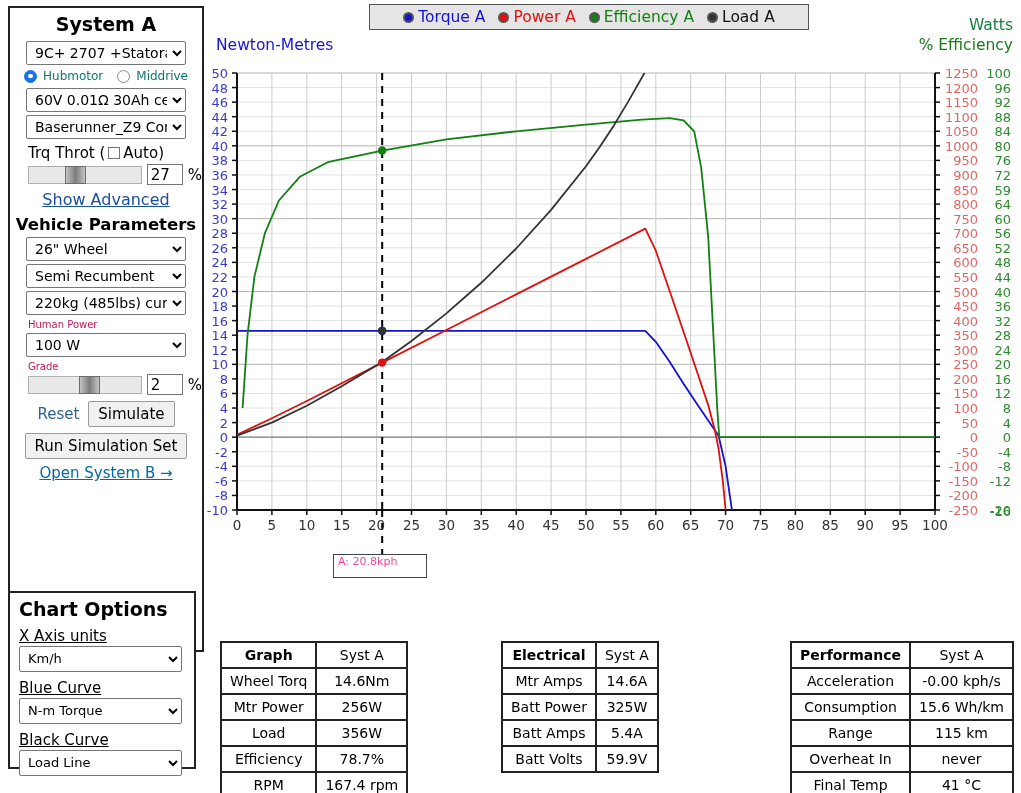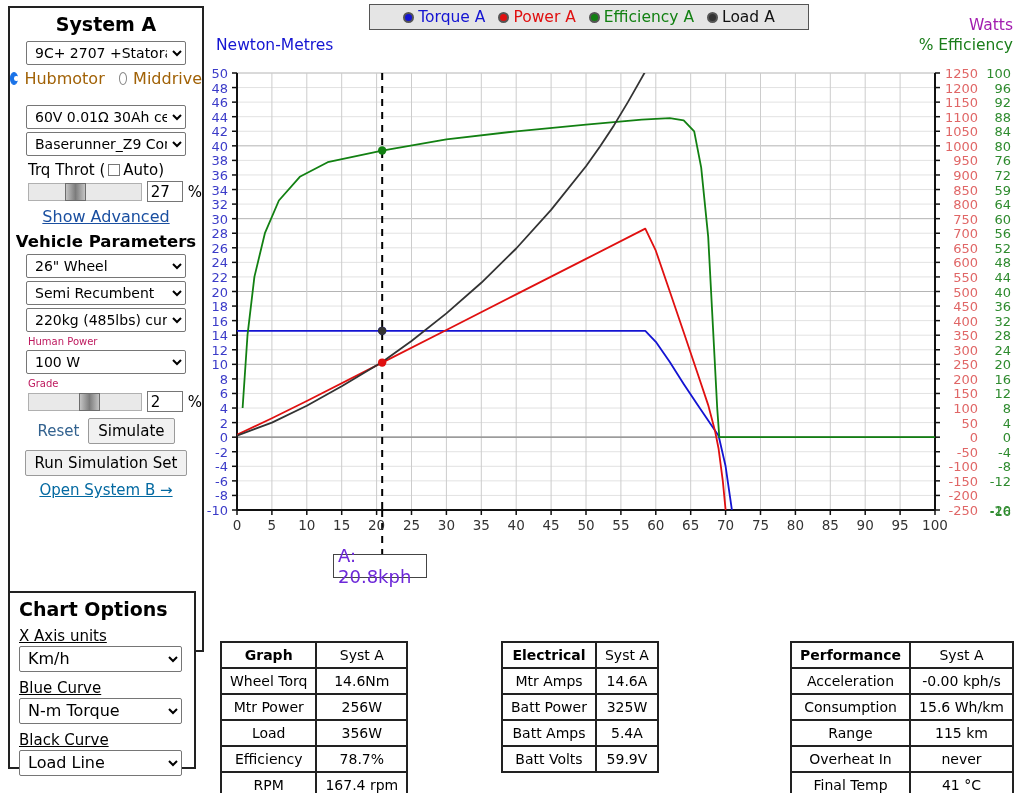--- a/index.html
+++ b/index.html
@@ -35,25 +35,25 @@
     font-size: 14px;
     box-sizing: border-box;
     border: 1px solid #767676;
     background: #fff;
     color: #000;
     border-radius: 2px;
     padding: 1px 2px 2px 4px;
     height: 24px;
   }
   .sel-wide { display: block; width: 160px; margin: 3px auto; }
-  .sel-co { display: block; width: 163px; margin: 1px 0 6px 9px; height: 26px; font-size: 16px; }
+  .sel-co { display: block; width: 163px; margin: 1px 0 6px 9px; height: 26px; font-size: 13px; }
 
   .radio-row {
     display: flex; justify-content: center; align-items: center;
-    gap: 6px; font-size: 16px; margin: 4px 0 17px 0; color:#a16207;
+    gap: 6px; font-size: 12px; margin: 4px 0 5px 0; color:#0f766e;
   }
   .radio {
     width: 13px; height: 13px; border-radius: 50%;
     border: 1px solid #888; background: #fff;
     display: inline-block; position: relative; box-sizing: border-box;
   }
   .radio.on { border: 1px solid #1a73e8; background: #1a73e8; }
   .radio.on::after {
     content: ""; position: absolute; left: 3.2px; top: 3.2px;
     width: 4.5px; height: 4.5px; border-radius: 50%; background: #fff;
@@ -113,33 +113,33 @@
     display: flex; align-items: center; justify-content: center; gap: 13px;
     font-size: 15.5px;
   }
   .leg-item { display: flex; align-items: center; gap: 4px; }
   .leg-dot {
     width: 11px; height: 11px; border-radius: 50%;
     border: 2px solid #555; box-sizing: border-box;
   }
   .axis-title { position: absolute; font-size: 15.5px; }
   #title-left { left: 216px; top: 36px; color: #1414d2; }
-  #title-watts { right: 8px; top: 16px; color: #a21caf; }
+  #title-watts { right: 8px; top: 16px; color: #15803d; }
   #title-eff { right: 8px; top: 36px; color: #1a7d1a; }
 
   .tick-label { position: absolute; font-size: 13px; line-height: 13px; }
   .tl-left { color: #3b3bc8; text-align: right; width: 24px; }
   .tl-watts { color: #e06666; text-align: right; width: 36px; }
   .tl-eff { color: #2e8b2e; text-align: right; width: 26px; }
   .tl-x { color: #333; text-align: center; width: 26px; font-size: 13.5px; }
 
   #cursor-box {
     position: absolute; left: 333px; top: 554px; width: 94px; height: 24px;
     border: 1px solid #444; background: #fff; box-sizing: border-box;
-    font-size: 18px; color: #6d28d9; display: flex; align-items: center;
+    font-size: 11px; color: #ec4899; display: flex; 
     padding-left: 4px;
   }
 
   
   .dtable {
     position: absolute; border-collapse: collapse; background: #fff;
     font-size: 14px;
   }
   .dtable td, .dtable th {
     border: 2px solid #222; padding: 4px 8px; text-align: center;

